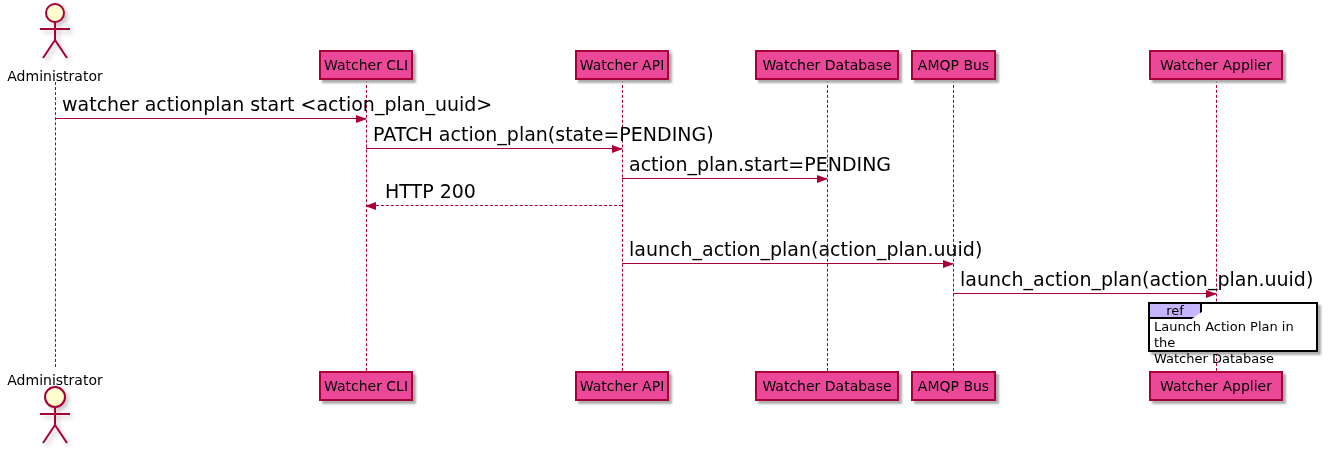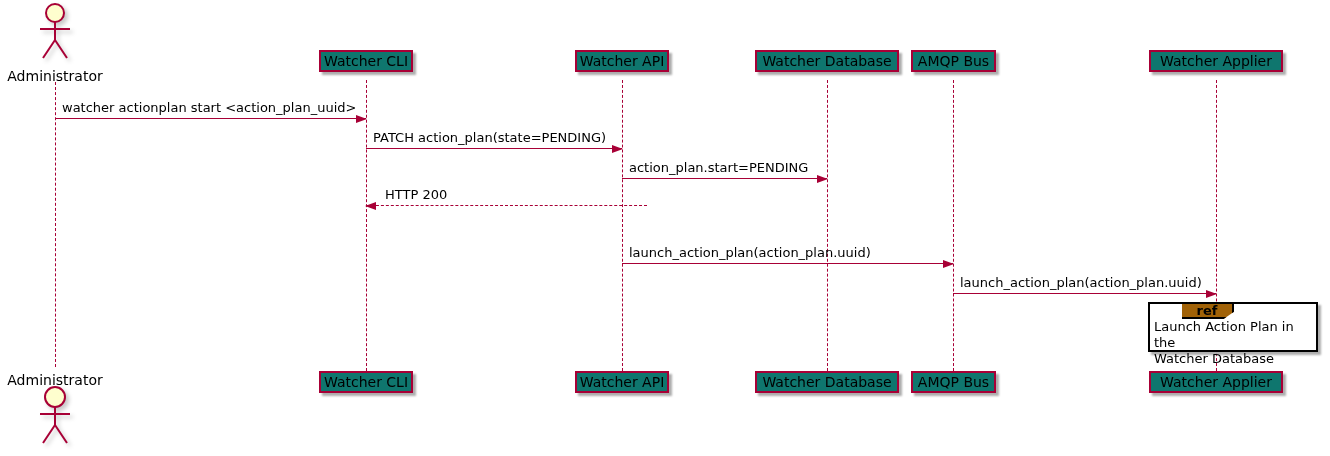--- a/index.html
+++ b/index.html
@@ -12,22 +12,22 @@
     color: #000;
     overflow: hidden;
   }
   .lifeline {
     position: absolute;
     width: 0;
     border-left: 1px dashed #A80036;
   }
   .pbox {
     position: absolute;
-    height: 22px;
-    background: #0f766e;
+    height: 30px;
+    background: #ec4899;
     border: 2px solid #A80036;
     box-shadow: 3px 3px 2px #adadad;
     box-sizing: border-box;
     display: flex;
     align-items: center;
     justify-content: center;
     font-size: 14px;
     white-space: nowrap;
     z-index: 3;
   }
@@ -39,25 +39,25 @@
     z-index: 3;
     margin-top: 6px;
   }
   .actor-figure { position: absolute; z-index: 3; filter: drop-shadow(3px 3px 2px #c9c9c9); }
   .msg {
     position: absolute;
     height: 20px;
     z-index: 2;
   }
   .msg.solid { border-bottom: 1px solid #A80036; }
-  .msg.dashed { border-bottom: 1px dashed #A80036; padding-left: 25px; }
+  .msg.dashed { border-bottom: 1px dashed #A80036; }
   .msg-label {
     position: absolute;
     bottom: 3px;
-    font-size: 13px;
+    font-size: 19px;
     white-space: nowrap;
   }
   .msg-label.pad-r { left: 7px; }
   .msg-label.pad-l { left: 19px; }
   .arr {
     position: absolute;
     width: 0; height: 0;
     bottom: -5px;
     border-top: 4px solid transparent;
     border-bottom: 4px solid transparent;
@@ -71,30 +71,29 @@
     background: #ffffff;
     border: 2px solid #000000;
     box-shadow: 3px 3px 2px #adadad;
     box-sizing: border-box;
     z-index: 4;
   }
   .ref-tab {
     position: absolute;
     left: 0; top: 0;
     width: 52px; height: 15px;
-    background: #a16207;
+    background: #c4b5fd;
     border-right: 2px solid #000;
     border-bottom: 2px solid #000;
     clip-path: polygon(0 0, 100% 0, 100% 52%, 80% 100%, 0 100%);
-    font-weight: bold;
+    font-weight: normal;
     font-size: 13px;
     line-height: 14px;
     text-align: center;
     box-sizing: border-box;
-    margin-left: 32px;
   }
   .ref-text {
     position: absolute;
     left: 4px; top: 15px;
     font-size: 13px;
     line-height: 16px;
     white-space: pre-line;
   }
 </style>
 </head>

